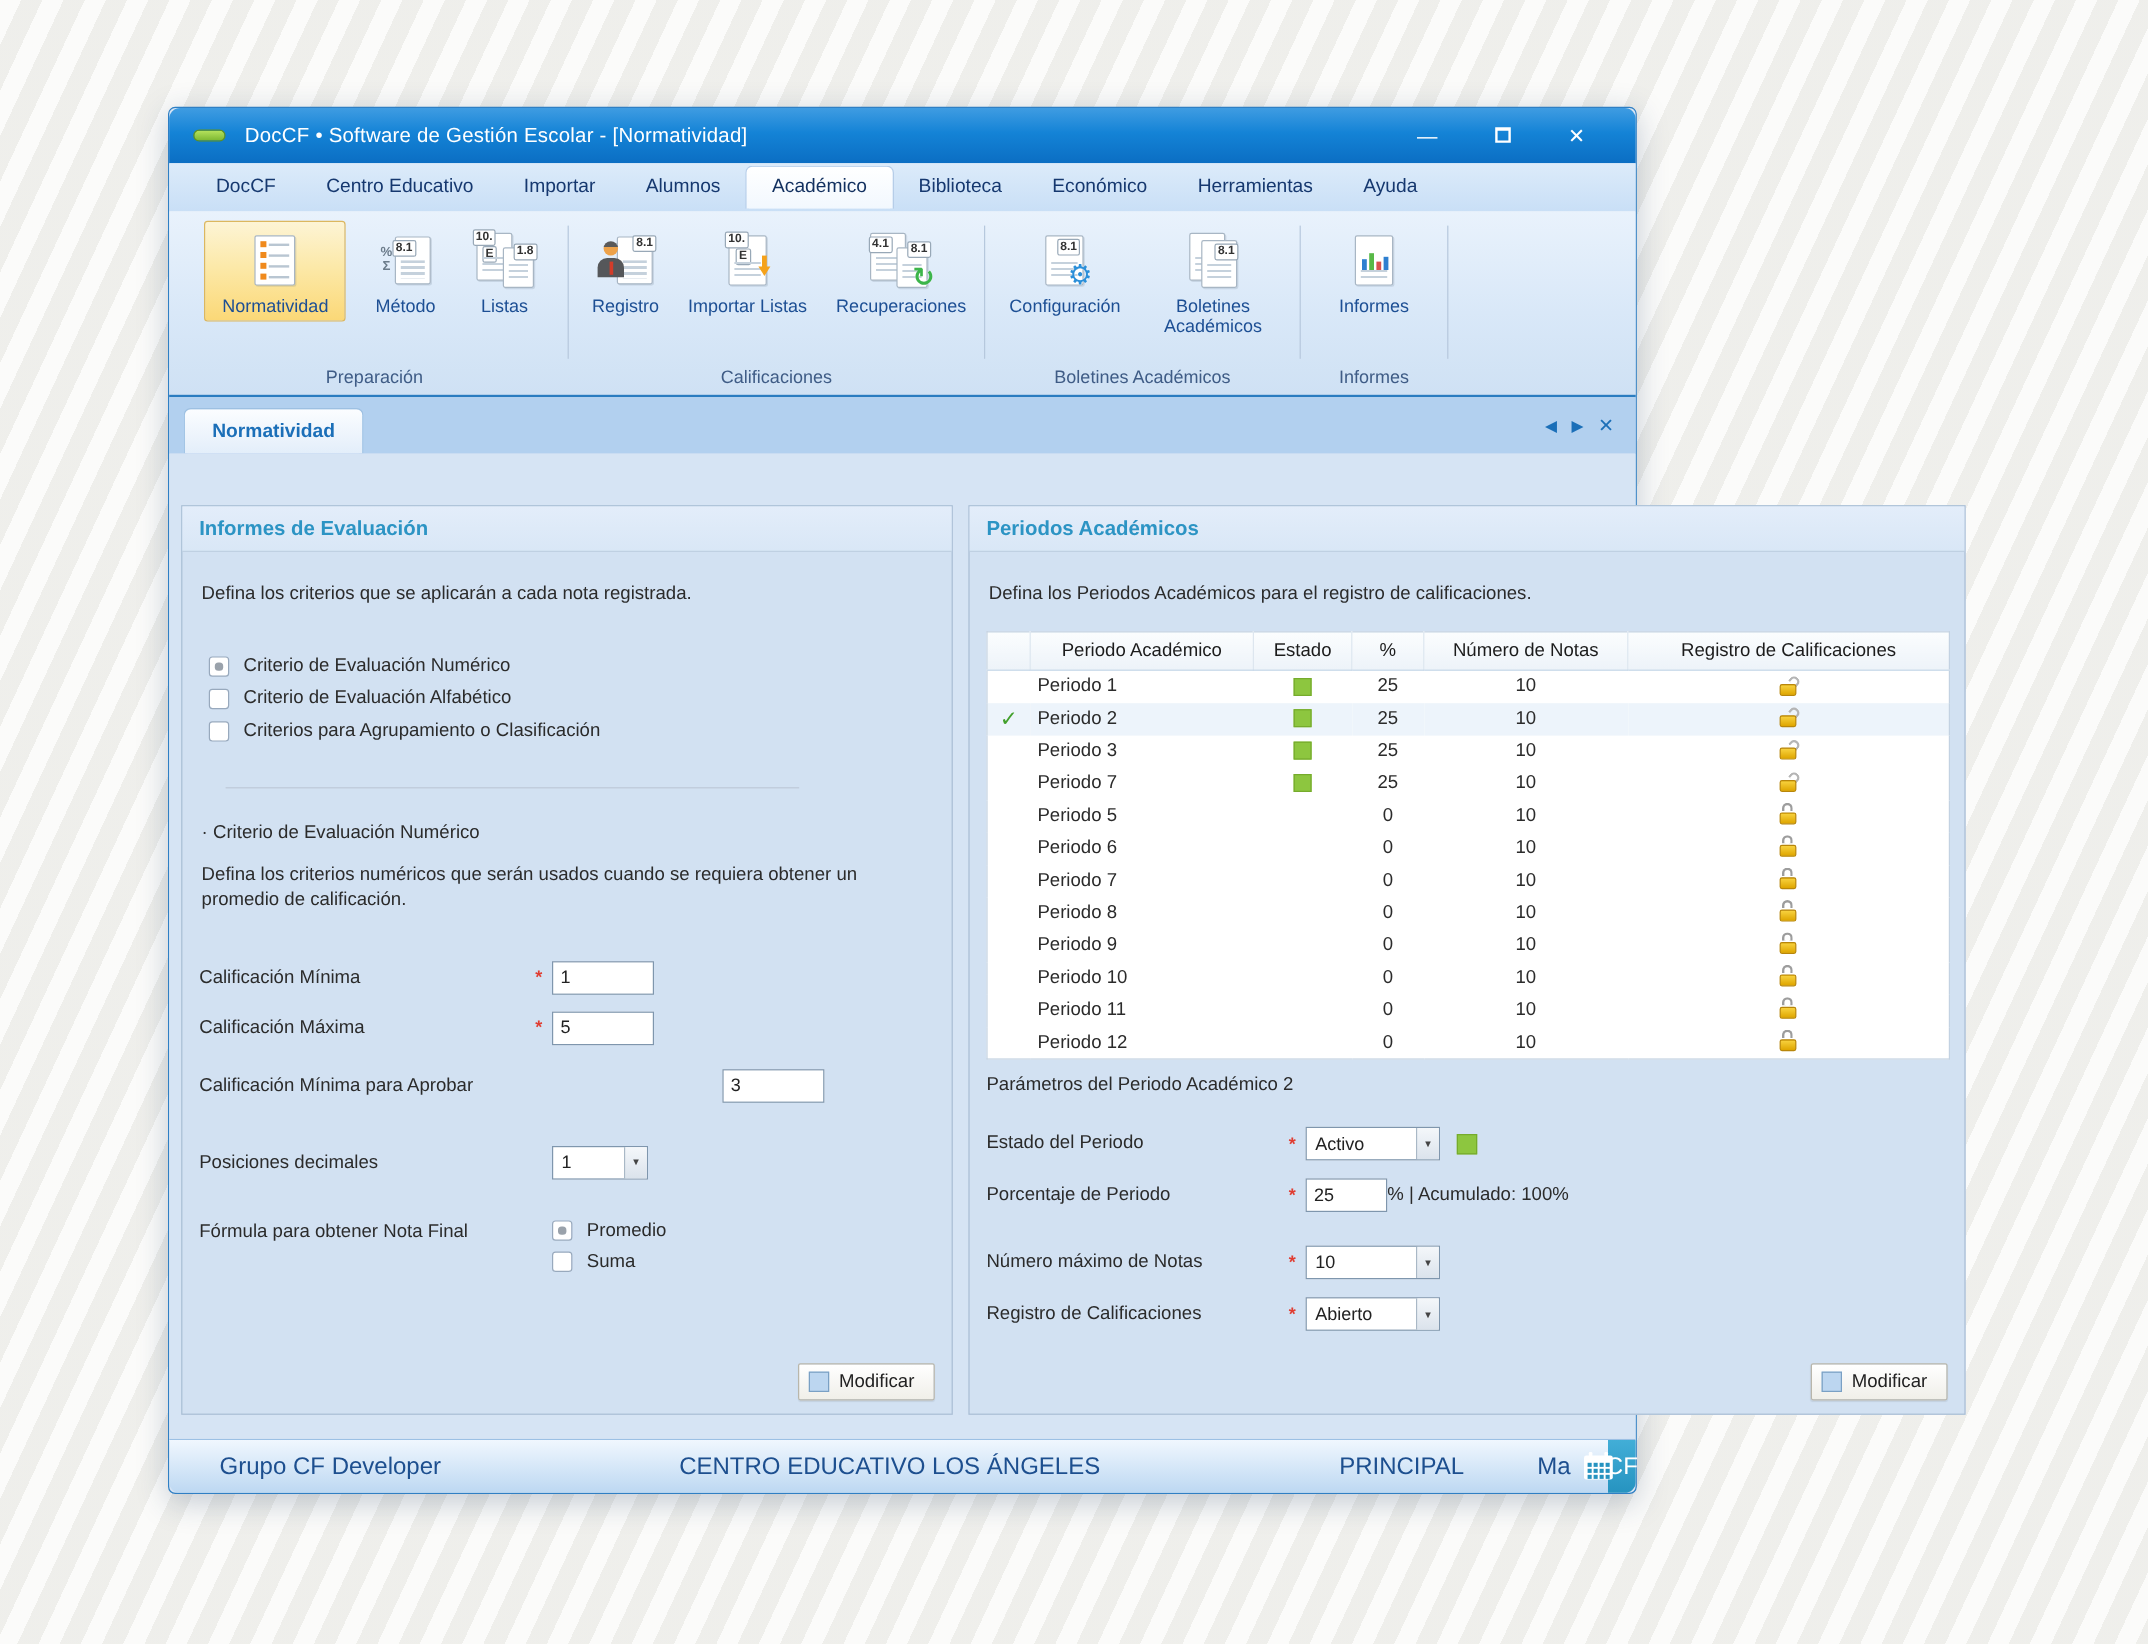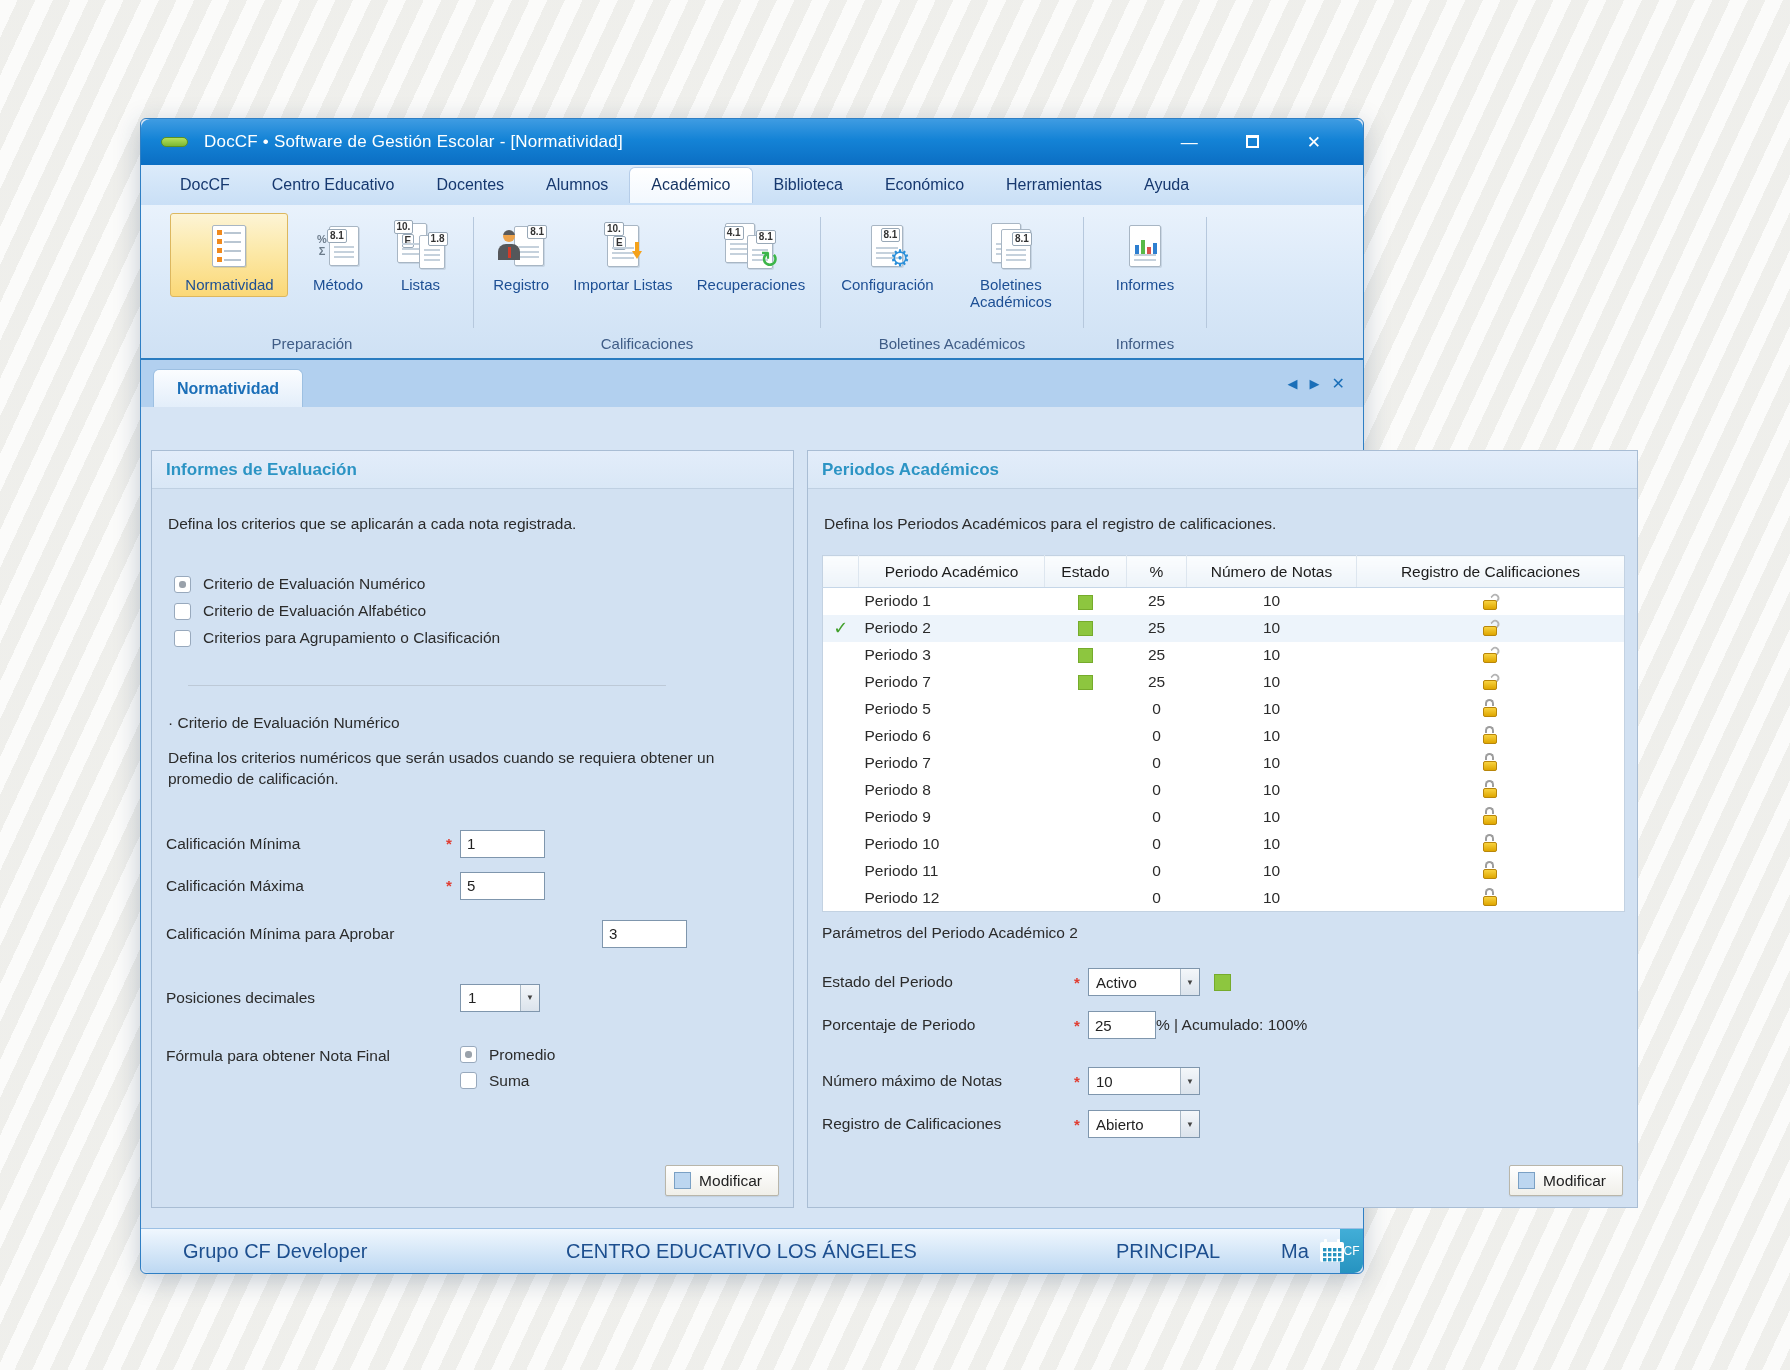--- a/index.html
+++ b/index.html
@@ -4,21 +4,21 @@
 <style>
   * { margin:0; padding:0; box-sizing:border-box; }
   html,body { background:#eceded; }
   body { font-family:"Liberation Sans","DejaVu Sans",sans-serif; }
 
   .canvas { position:relative; width:1790px; height:1370px; overflow:hidden;
     background:#f5f5f2;
     background-image:repeating-linear-gradient(115deg, rgba(255,255,255,.6) 0 16px, rgba(210,210,205,.18) 16px 32px);
   }
 
-  .window { position:absolute; left:140px; top:118px; width:1224px; height:1156px;
+  .window { position:absolute; left:140px; top:89px; width:1224px; height:1156px;
     border-radius:6px; background:#d6e4f4; box-shadow:0 6px 26px rgba(30,60,100,.25);
     border:1px solid #2f7fc4; }
 
   
   .titlebar { position:absolute; left:0; top:0; right:0; height:46px;
     background:linear-gradient(180deg,#3f9ce2 0%,#1483d6 45%,#0b6ec3 100%);
     border-radius:9px 9px 0 0; display:flex; align-items:center; padding:0 20px; }
   .appicon { width:27px; height:10px; border-radius:5px; margin-right:16px;
     background:linear-gradient(180deg,#b4e15c,#7db832); border:1px solid #5d9122; }
   .title { color:#fff; font-size:17px; letter-spacing:.2px; }
@@ -151,21 +151,21 @@
   .statusbar { position:absolute; left:0; bottom:0; right:0; height:45px;
     background:linear-gradient(180deg,#f0f7fe,#bdd8f2); border-top:1px solid #9cc0e4;
     border-radius:0 0 9px 9px; }
   .sb-item { position:absolute; top:0; height:45px; display:flex; align-items:center; color:#1d4f8f; font-size:20px; }
   .sb-left { left:42px; }
   .sb-center { left:425px; }
   .sb-principal { left:975px; }
   .sb-ma { left:1140px; }
   .sb-brand { position:absolute; left:1199px; right:0; top:0; bottom:0;
     background:linear-gradient(180deg,#42aed7,#2693c0); border-radius:0 0 9px 0;
-    display:flex; align-items:center; justify-content:center; color:#fff; font-size:12px; }
+    display:flex; align-items:center; justify-content:center; color:#fff; font-size:20px; }
   .sb-cal { position:absolute; right:18px; top:10px; }
 </style>
 </head>
 <body>
 
 <div class="canvas">
   <div class="window">
 
     <div class="titlebar">
       <span class="appicon"></span>
@@ -173,21 +173,21 @@
       <div class="wincontrols">
         <span class="wc">—</span>
         <span class="wc"><span class="maxbox"></span></span>
         <span class="wc">✕</span>
       </div>
     </div>
 
     <div class="menubar">
       <span class="menu-item">DocCF</span>
       <span class="menu-item">Centro Educativo</span>
-      <span class="menu-item">Docentes</span>
+      <span class="menu-item">Importar</span>
       <span class="menu-item">Alumnos</span>
       <span class="menu-item active">Académico</span>
       <span class="menu-item">Biblioteca</span>
       <span class="menu-item">Económico</span>
       <span class="menu-item">Herramientas</span>
       <span class="menu-item">Ayuda</span>
     </div>
 
     <div class="ribbon">
 

